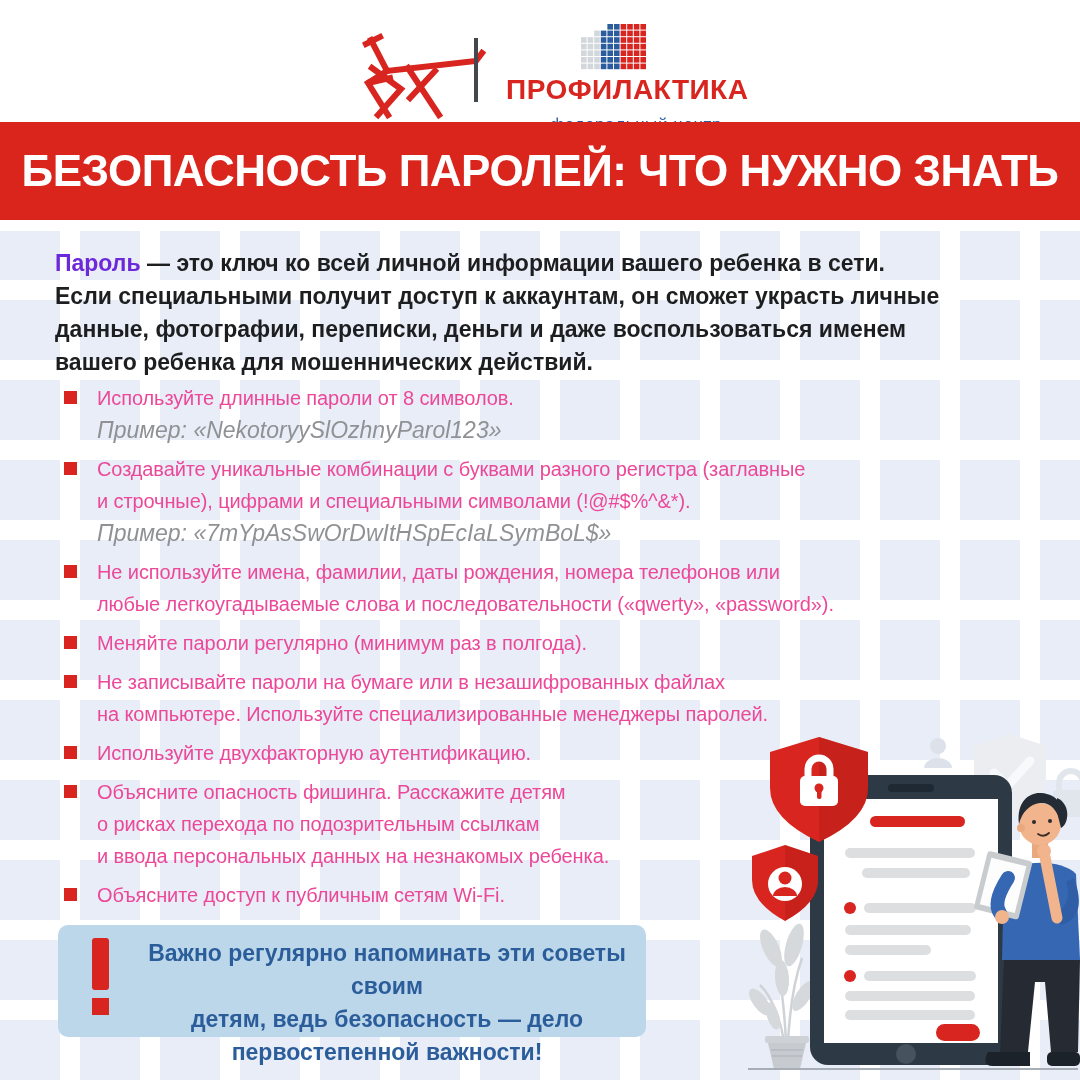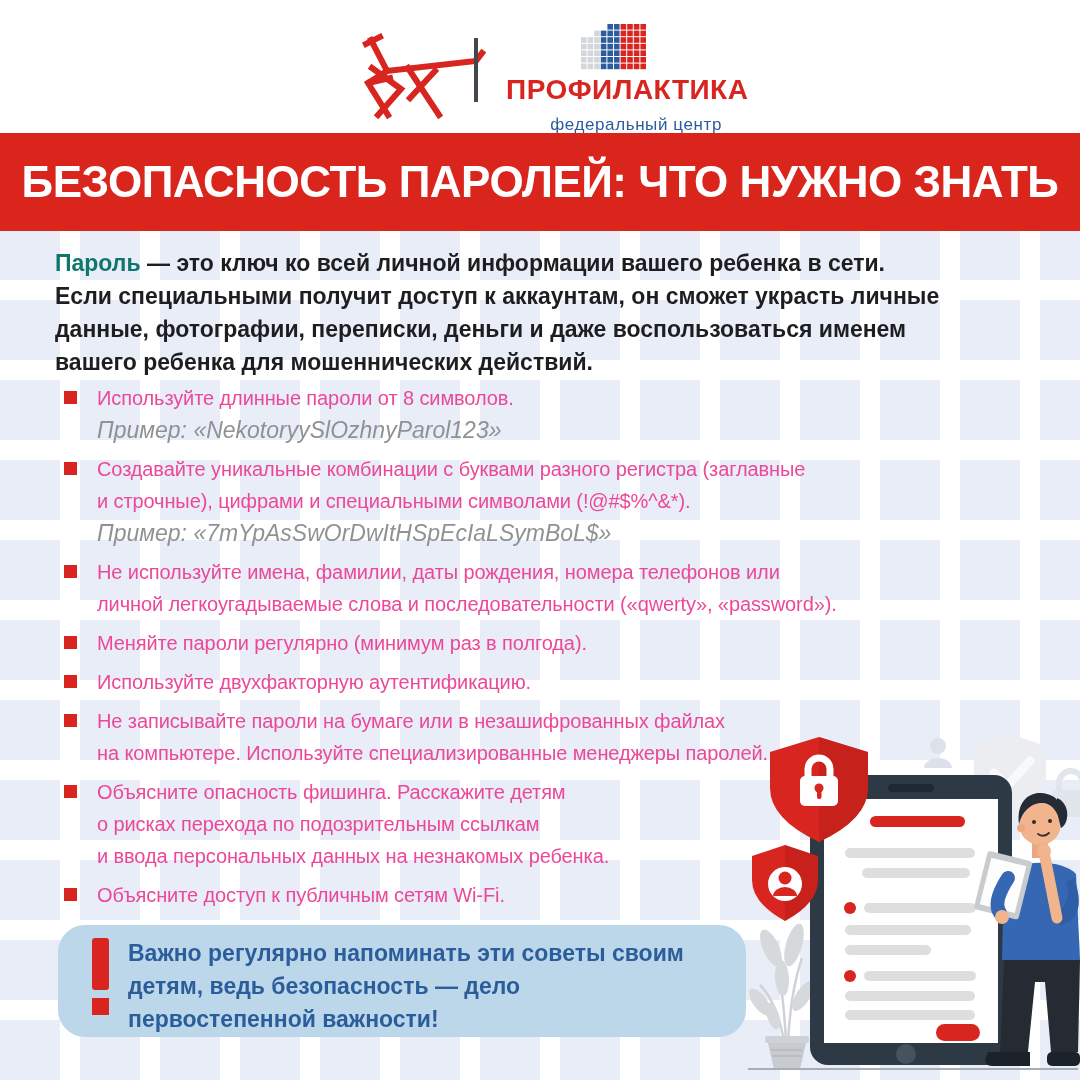--- a/index.html
+++ b/index.html
@@ -12,35 +12,35 @@
       repeating-linear-gradient(90deg, #e4ebf6 0 60px, #fff 60px 80px);
     opacity:.85;}
   
   .logo-horse{position:absolute;left:350px;top:26px;}
   .hdr-divider{position:absolute;left:474px;top:38px;width:4px;height:64px;background:#44484d;}
   .brand{position:absolute;left:506px;top:24px;width:216px;text-align:right;}
   .brand svg{display:block;margin:0 auto 4px auto;}
   .brand-title{font-size:28px;font-weight:bold;color:#d8251f;letter-spacing:.5px;line-height:30px;}
   .brand-subtitle{font-size:17px;color:#2b5d9e;letter-spacing:.6px;margin-top:10px;}
   
-  .banner{position:absolute;left:0;top:133px;width:1080px;height:98px;background:#da251d;
+  .banner{position:absolute;left:0;top:122px;width:1080px;height:98px;background:#da251d;
           display:flex;align-items:center;justify-content:center;}
   .banner h1{margin:0;color:#fff;font-size:44px;font-weight:bold;letter-spacing:-.5px;white-space:nowrap;}
   
   .intro{position:absolute;left:55px;top:247px;width:980px;font-size:23px;font-weight:bold;
          line-height:33px;color:#1d1e20;}
-  .intro .lead{color:#0f766e;margin-top:20px;}
+  .intro .lead{color:#6d28d9;margin-top:20px;}
   
   .tips{position:absolute;left:64px;top:382px;width:1000px;list-style:none;margin:0;padding:0;}
   .tip{display:flex;margin-bottom:7px;}
   .tip-bullet{flex:0 0 13px;width:13px;height:13px;background:#d8251f;margin:9px 20px 0 0;}
   .tip-line{font-size:20px;line-height:32px;color:#ec4899;letter-spacing:-.1px;}
   .tip-example{font-size:23px;line-height:32px;color:#8f9194;font-style:italic;}
   
-  .callout{position:absolute;left:58px;top:925px;width:688px;height:112px;background:#bdd7ea;border-radius:27px;}
+  .callout{position:absolute;left:58px;top:925px;width:588px;height:112px;background:#bdd7ea;border-radius:10px;text-align:center;}
   .callout-bar{position:absolute;left:34px;top:13px;width:17px;height:52px;background:#d8251f;border-radius:3px;}
   .callout-dot{position:absolute;left:34px;top:73px;width:17px;height:17px;background:#d8251f;}
   .callout-text{position:absolute;left:70px;top:12px;font-size:23px;font-weight:bold;
                 color:#2a5d9a;line-height:33px;}
   
   .illus{position:absolute;left:740px;top:720px;}
 </style>
 </head>
 <body>
 
@@ -154,40 +154,40 @@
         <div class="tip-body">
           <div class="tip-line">Создавайте уникальные комбинации с буквами разного регистра (заглавные</div>
           <div class="tip-line">и строчные), цифрами и специальными символами (!@#$%^&amp;*).</div>
           <div class="tip-example">Пример: «7mYpAsSwOrDwItHSpEcIaLSymBoL$»</div>
         </div>
       </li>
       <li class="tip">
         <span class="tip-bullet"></span>
         <div class="tip-body">
           <div class="tip-line">Не используйте имена, фамилии, даты рождения, номера телефонов или</div>
-          <div class="tip-line">личной легкоугадываемые слова и последовательности («qwerty», «password»).</div>
+          <div class="tip-line">любые легкоугадываемые слова и последовательности («qwerty», «password»).</div>
         </div>
       </li>
       <li class="tip">
         <span class="tip-bullet"></span>
         <div class="tip-body">
           <div class="tip-line">Меняйте пароли регулярно (минимум раз в полгода).</div>
-        </div>
-      </li>
-      <li class="tip">
-        <span class="tip-bullet"></span>
-        <div class="tip-body">
-          <div class="tip-line">Используйте двухфакторную аутентификацию.</div>
         </div>
       </li>
       <li class="tip">
         <span class="tip-bullet"></span>
         <div class="tip-body">
           <div class="tip-line">Не записывайте пароли на бумаге или в незашифрованных файлах</div>
           <div class="tip-line">на компьютере. Используйте специализированные менеджеры паролей.</div>
+        </div>
+      </li>
+      <li class="tip">
+        <span class="tip-bullet"></span>
+        <div class="tip-body">
+          <div class="tip-line">Используйте двухфакторную аутентификацию.</div>
         </div>
       </li>
       <li class="tip">
         <span class="tip-bullet"></span>
         <div class="tip-body">
           <div class="tip-line">Объясните опасность фишинга. Расскажите детям</div>
           <div class="tip-line">о рисках перехода по подозрительным ссылкам</div>
           <div class="tip-line">и ввода персональных данных на незнакомых ребенка.</div>
         </div>
       </li>

